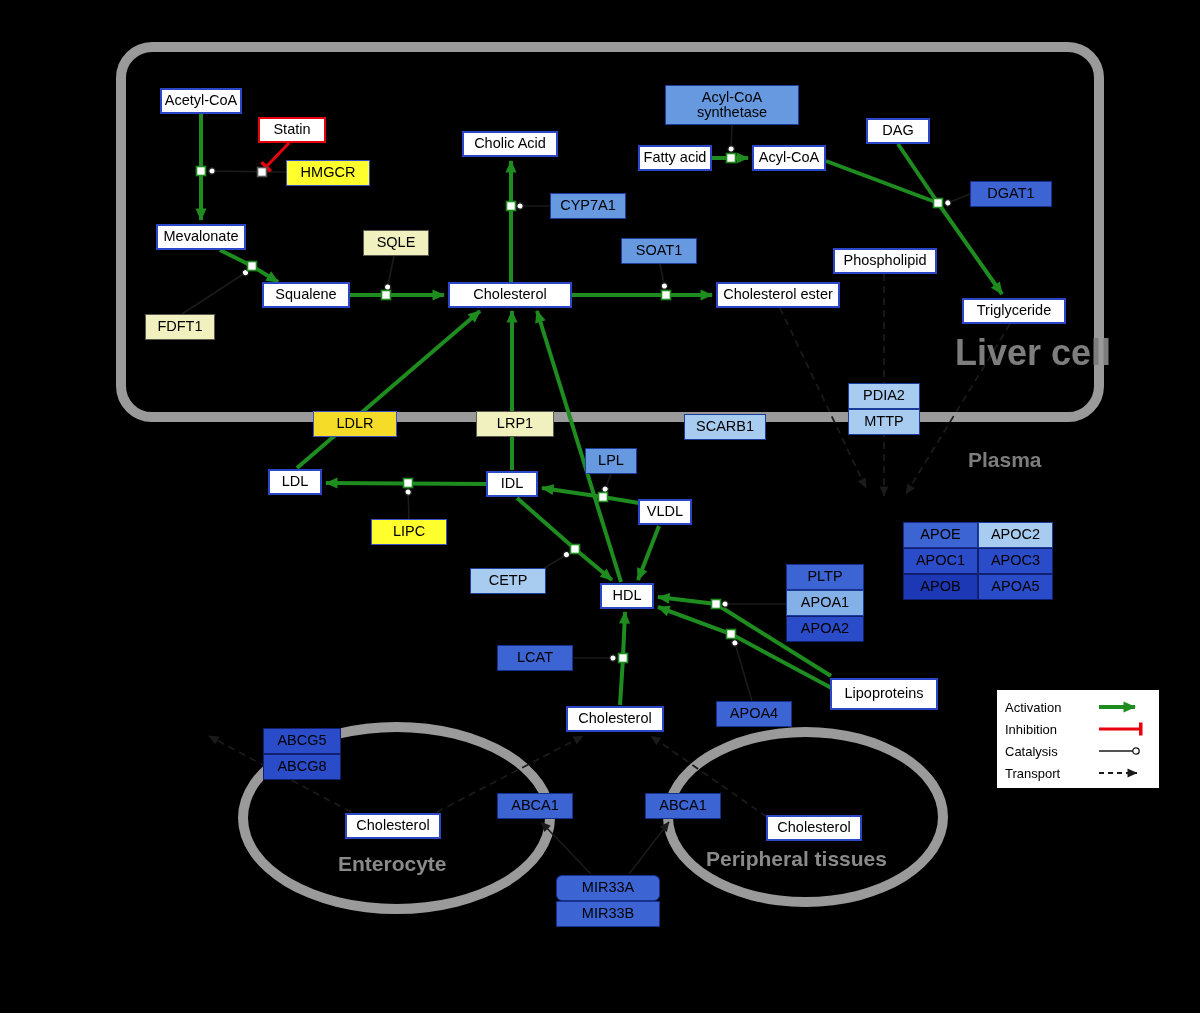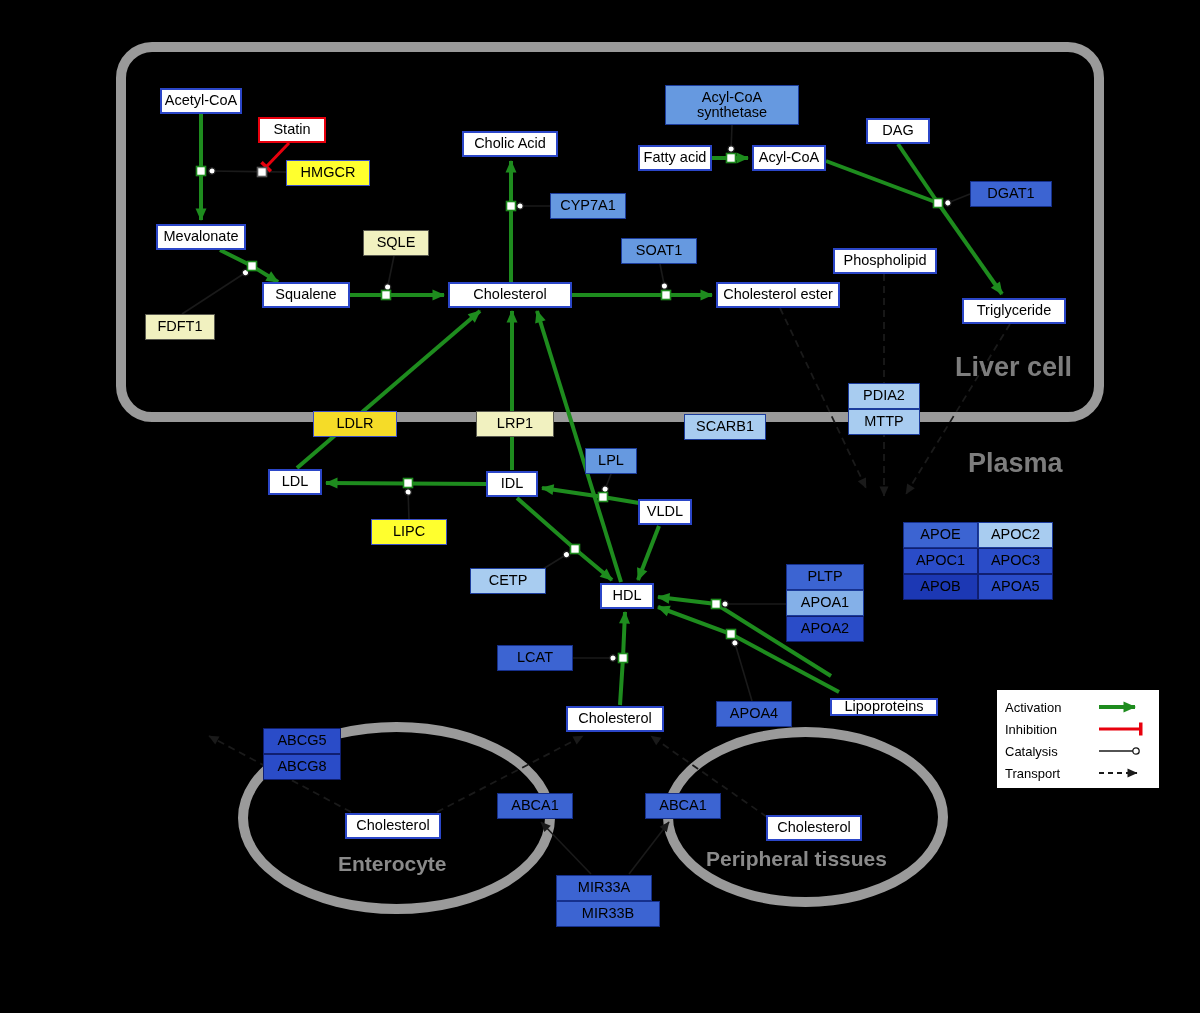--- a/index.html
+++ b/index.html
@@ -7,22 +7,22 @@
   .canvas{position:relative;width:1200px;height:1013px;background:#000000;
           font-family:"Liberation Sans",sans-serif;overflow:hidden;}
 
   
   .compartment{position:absolute;box-sizing:border-box;border:10px solid #9a9a9a;background:transparent;z-index:1;}
   .liver{left:116px;top:42px;width:988px;height:380px;border-radius:36px;}
   .enterocyte{left:238px;top:722px;width:317px;height:192px;border-radius:50%;}
   .peripheral{left:663px;top:727px;width:285px;height:180px;border-radius:50%;}
 
   .comp-label{position:absolute;font-weight:bold;color:#7d7d7d;z-index:4;white-space:nowrap;}
-  .lbl-liver{left:955px;top:352px;font-size:27px;}
-  .lbl-plasma{left:968px;top:448px;font-size:27px;}
+  .lbl-liver{left:955px;top:332px;font-size:36px;}
+  .lbl-plasma{left:968px;top:448px;font-size:21px;}
   .lbl-enterocyte{left:338px;top:852px;font-size:21px;color:#8a8a8a;}
   .lbl-peripheral{left:706px;top:847px;font-size:21px;color:#8a8a8a;}
 
   
   #edge-layer{position:absolute;left:0;top:0;z-index:2;}
   .edge{fill:none;}
   .edge.activation{stroke:#1e8c1e;stroke-width:4;}
   .edge.catalysis{stroke:#1a1a1a;stroke-width:1.6;}
   .edge.inhibition{stroke:#e8000d;stroke-width:3;}
   .edge.transport{stroke:#1a1a1a;stroke-width:1.8;stroke-dasharray:7 5;}
@@ -169,29 +169,29 @@
       <div class="node bluemidlight" style="left: 786px; top: 590px; width: 78px; height: 26px;">APOA1</div>
       <div class="node bluedark" style="left: 786px; top: 616px; width: 78px; height: 26px;">APOA2</div>
       <div class="node blue" style="left: 903px; top: 522px; width: 75px; height: 26px;">APOE</div>
       <div class="node bluelight" style="left: 978px; top: 522px; width: 75px; height: 26px;">APOC2</div>
       <div class="node bluedark" style="left: 903px; top: 548px; width: 75px; height: 26px;">APOC1</div>
       <div class="node bluedark" style="left: 978px; top: 548px; width: 75px; height: 26px;">APOC3</div>
       <div class="node bluedarker" style="left: 903px; top: 574px; width: 75px; height: 26px;">APOB</div>
       <div class="node bluedark" style="left: 978px; top: 574px; width: 75px; height: 26px;">APOA5</div>
       <div class="node blue" style="left: 497px; top: 645px; width: 76px; height: 26px;">LCAT</div>
       <div class="node blue" style="left: 716px; top: 701px; width: 76px; height: 26px;">APOA4</div>
-      <div class="node metabolite" style="left: 830px; top: 678px; width: 108px; height: 18px; margin-top: 20px;">Lipoproteins</div>
+      <div class="node metabolite" style="left: 830px; top: 678px; width: 108px; height: 32px;">Lipoproteins</div>
       <div class="node metabolite" style="left: 566px; top: 706px; width: 98px; height: 26px;">Cholesterol</div>
       <div class="node bluedark" style="left: 263px; top: 728px; width: 78px; height: 26px;">ABCG5</div>
       <div class="node bluedark" style="left: 263px; top: 754px; width: 78px; height: 26px;">ABCG8</div>
       <div class="node metabolite" style="left: 345px; top: 813px; width: 96px; height: 26px;">Cholesterol</div>
       <div class="node blue" style="left: 497px; top: 793px; width: 76px; height: 26px;">ABCA1</div>
       <div class="node blue" style="left: 645px; top: 793px; width: 76px; height: 26px;">ABCA1</div>
       <div class="node metabolite" style="left: 766px; top: 815px; width: 96px; height: 26px;">Cholesterol</div>
-      <div class="node blue" style="left: 556px; top: 875px; width: 96px; height: 26px;">MIR33A</div>
+      <div class="node blue" style="left: 556px; top: 875px; width: 104px; height: 26px; border-radius: 6px;">MIR33A</div>
       <div class="node blue" style="left: 556px; top: 901px; width: 104px; height: 26px;">MIR33B</div>
     </div>
 
   <div class="comp-label lbl-liver">Liver cell</div>
   <div class="comp-label lbl-plasma">Plasma</div>
   <div class="comp-label lbl-enterocyte">Enterocyte</div>
   <div class="comp-label lbl-peripheral">Peripheral tissues</div>
 
   <div class="legend">
     <div class="legend-row">

